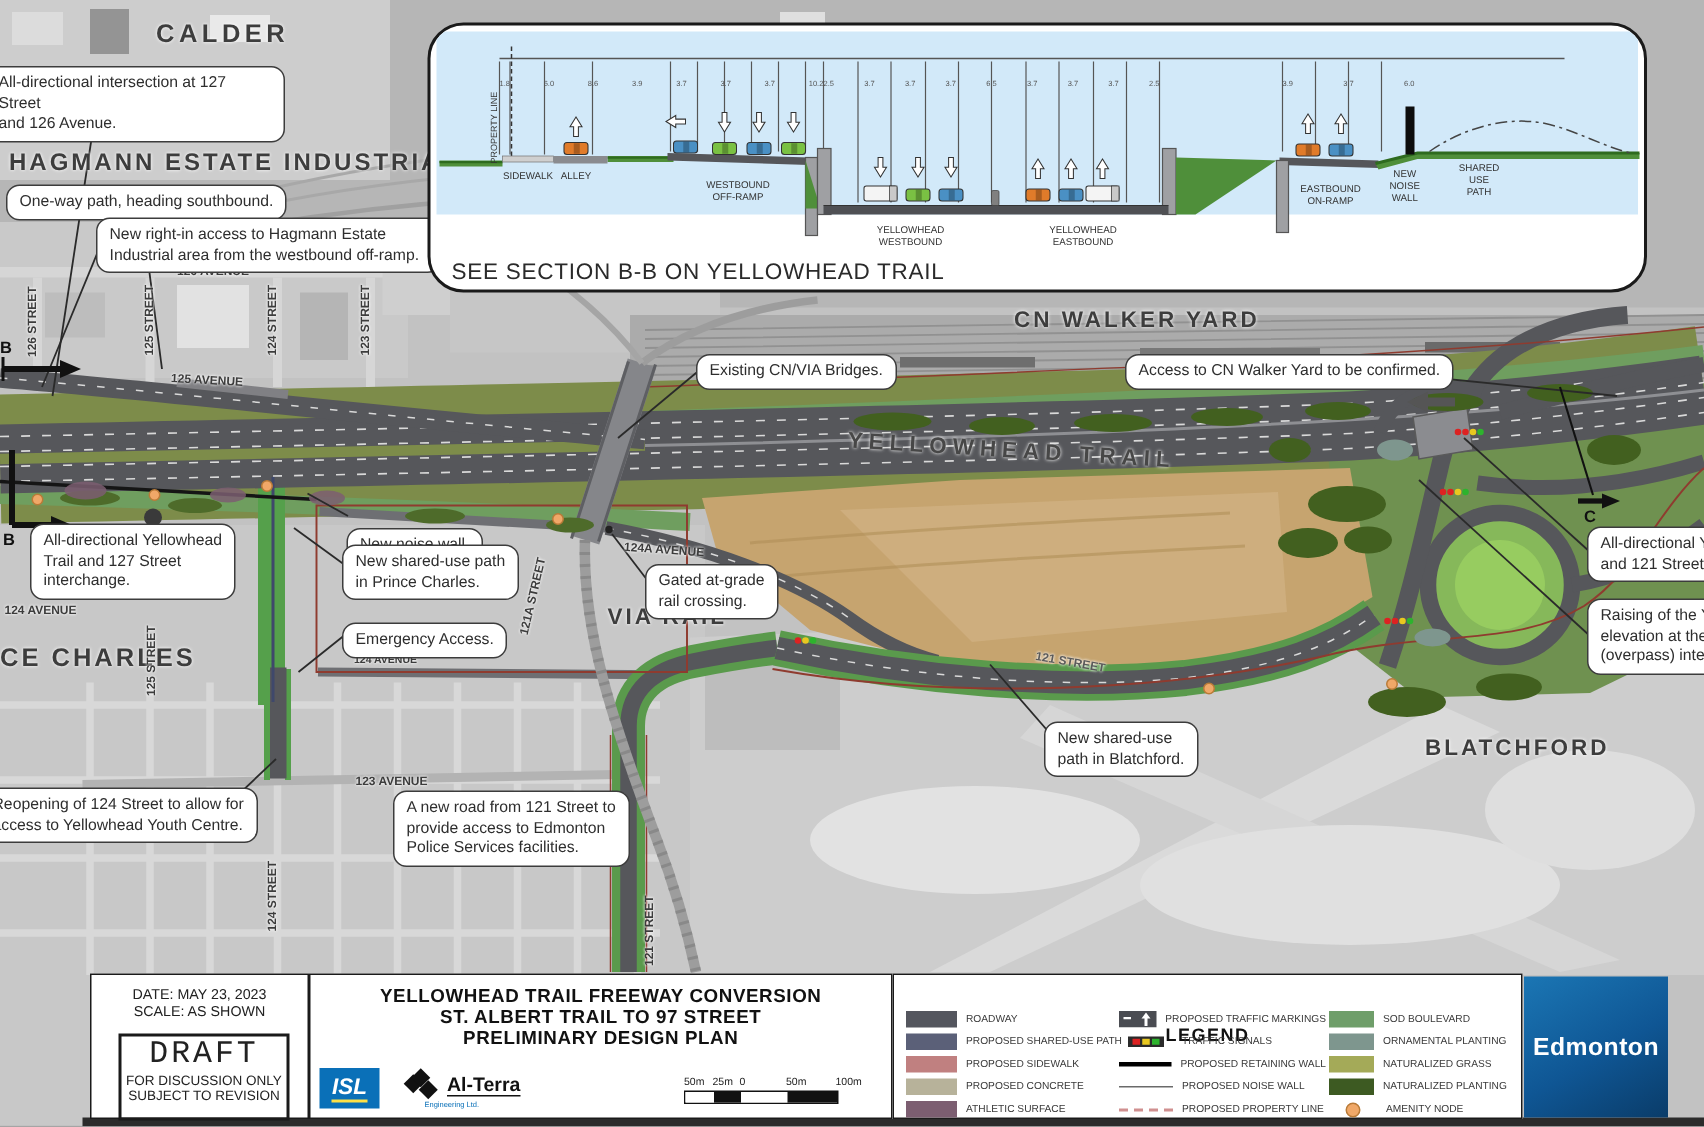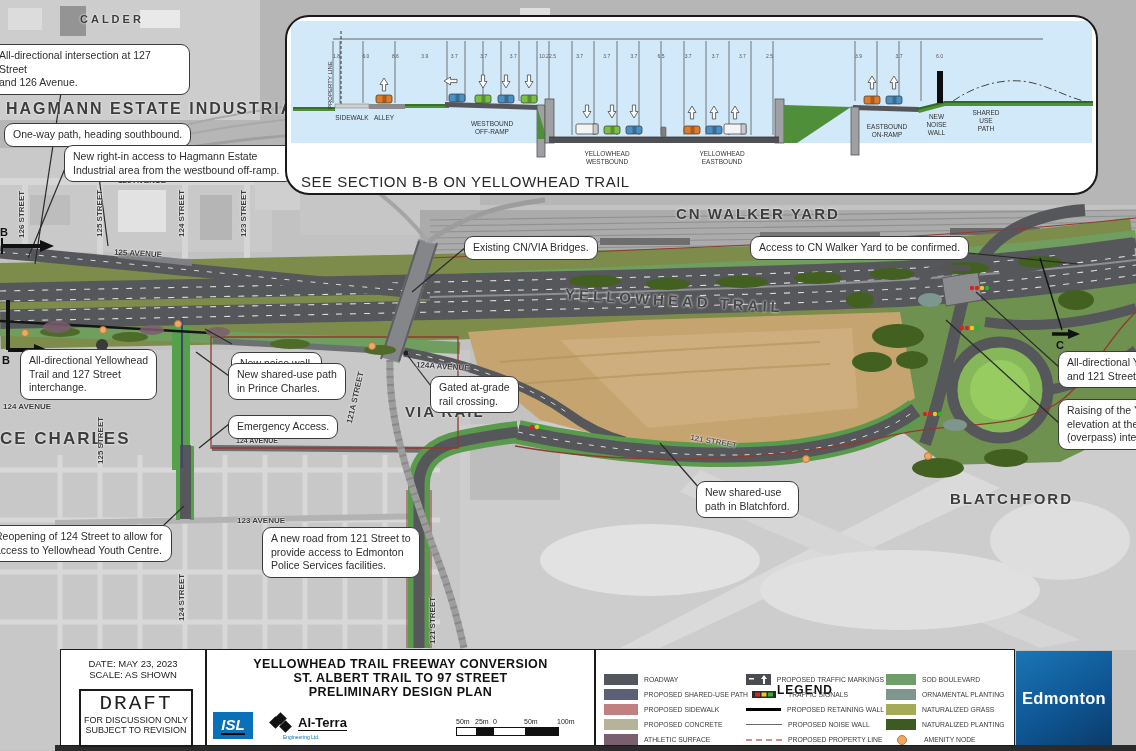--- a/index.html
+++ b/index.html
@@ -35,21 +35,21 @@
   .leg-label{font-size:6.8px;color:#3a3a3a;margin-left:6px;white-space:nowrap;}
   .sw{width:34px;height:11px;flex:0 0 34px;}
   .sw3{width:30px;height:11px;flex:0 0 30px;}
   #legend-title{position:absolute;top:4px;left:0;width:100%;text-align:center;font-weight:bold;font-size:12px;color:#111;letter-spacing:1px;margin-top:29px;}
   #edm-logo{position:absolute;left:1016px;top:651px;width:96px;height:94px;z-index:10;
         background:linear-gradient(150deg,#1b76b4 0%,#0f5694 55%,#0a3c69 100%);
         display:flex;align-items:center;justify-content:center;}
   #edm-logo span{color:#fff;font-size:16.5px;font-weight:bold;letter-spacing:.3px;}
   #isl-logo{position:absolute;left:6px;top:62px;width:40px;height:27px;background:#0a70b8;
         display:flex;align-items:center;justify-content:center;}
-  #isl-logo span{color:#fff;font-style:italic;font-weight:bold;font-size:15px;border-bottom:2px solid #000000;}
+  #isl-logo span{color:#fff;font-style:italic;font-weight:bold;font-size:15px;border-bottom:2px solid #fde047;}
   #alterra{position:absolute;left:64px;top:64px;display:flex;align-items:center;}
   .dia{width:9px;height:9px;background:#111;transform:rotate(45deg);display:inline-block;margin-right:-4px;}
   #alterra-text{margin-left:12px;font-weight:bold;font-size:13px;color:#111;border-bottom:1.5px solid #111;}
   #alterra-sub{font-size:5px;color:#0a70b8;margin-left:12px;}
   #scalebar{position:absolute;left:249px;top:68px;width:120px;}
   #sb-labels{display:flex;font-size:7px;color:#222;}
   #sb-labels span:nth-child(1){width:19px;} #sb-labels span:nth-child(2){width:18px;}
   #sb-labels span:nth-child(3){width:31px;} #sb-labels span:nth-child(4){width:33px;}
   #sb-bar{display:flex;border:1px solid #111;height:7px;width:101px;margin-top:2px;}
   #sb-bar div{height:100%;}
@@ -271,21 +271,21 @@
       <path d="M8,300 V350 M8,350 H34" stroke="#111" stroke-width="4"></path>
         <polygon points="34,344 48,350 34,356" fill="#111"></polygon>
       <path d="M1040,258 L1062,330" stroke="#111" stroke-width="1.4"></path>
       <path d="M1052,334 H1068" stroke="#111" stroke-width="3.5"></path>
         <polygon points="1068,329 1080,334 1068,339" fill="#111"></polygon>
       <polygon points="938,268 952,261 952,275" fill="#555"></polygon>
         <rect x="952" y="265" width="18" height="6" fill="#555"></rect>
     </g>
   </svg>
 
-  <div class="area" style="left:80px;top:13px;font-size:11px;letter-spacing:3px;">CALDER</div>
+  <div class="area" style="left:104px;top:13px;font-size:17px;letter-spacing:3px;">CALDER</div>
   <div class="area" style="left:6px;top:100px;font-size:16px;">HAGMANN ESTATE INDUSTRIAL</div>
   <div class="area" style="left:676px;top:205px;font-size:15px;">CN WALKER YARD</div>
   <div class="area" style="left:405px;top:403px;font-size:15px;">VIA RAIL</div>
   <div class="area" style="left:950px;top:490px;font-size:15px;">BLATCHFORD</div>
   <div class="area" style="left:0px;top:429px;font-size:17px;">CE CHARLES</div>
   <div class="area" style="left:565px;top:292px;font-size:15px;letter-spacing:4px;color:#474747;transform:rotate(3.5deg);">YELLOWHEAD TRAIL</div>
 
   <div class="street" style="left:118px;top:176px;">126 AVENUE</div>
   <div class="street" style="left:114px;top:249px;transform:rotate(3deg);">125 AVENUE</div>
   <div class="street vstreet" style="left:17px;top:186px;height:52px;">126 STREET</div>

